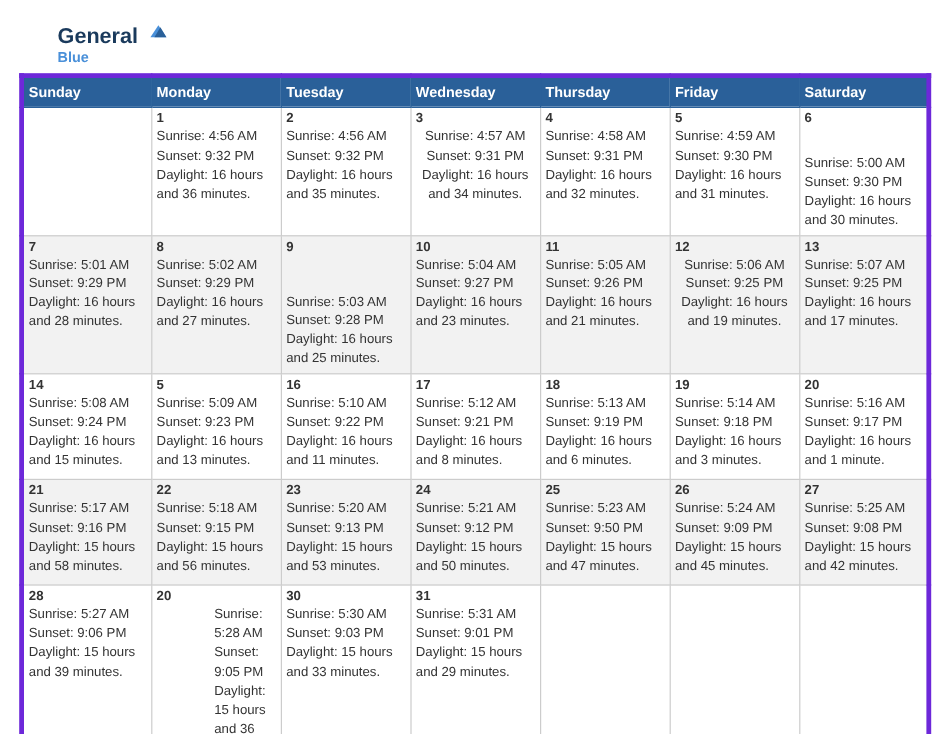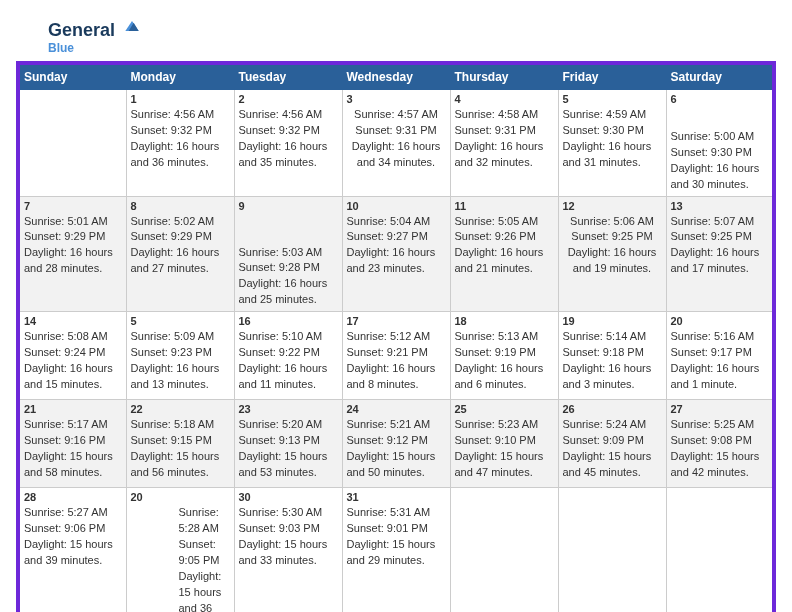--- a/index.html
+++ b/index.html
@@ -313,21 +313,21 @@
           <td>
             <span class="day-number">24</span>
             <div class="day-info" style="white-space: pre-line;">Sunrise: 5:21 AM
 Sunset: 9:12 PM
 Daylight: 15 hours
 and 50 minutes.</div>
           </td>
           <td>
             <span class="day-number">25</span>
             <div class="day-info" style="white-space: pre-line;">Sunrise: 5:23 AM
-Sunset: 9:10 PM
+Sunset: 9:50 PM
 Daylight: 15 hours
 and 47 minutes.</div>
           </td>
           <td>
             <span class="day-number">26</span>
             <div class="day-info" style="white-space: pre-line;">Sunrise: 5:24 AM
 Sunset: 9:09 PM
 Daylight: 15 hours
 and 45 minutes.</div>
           </td>

